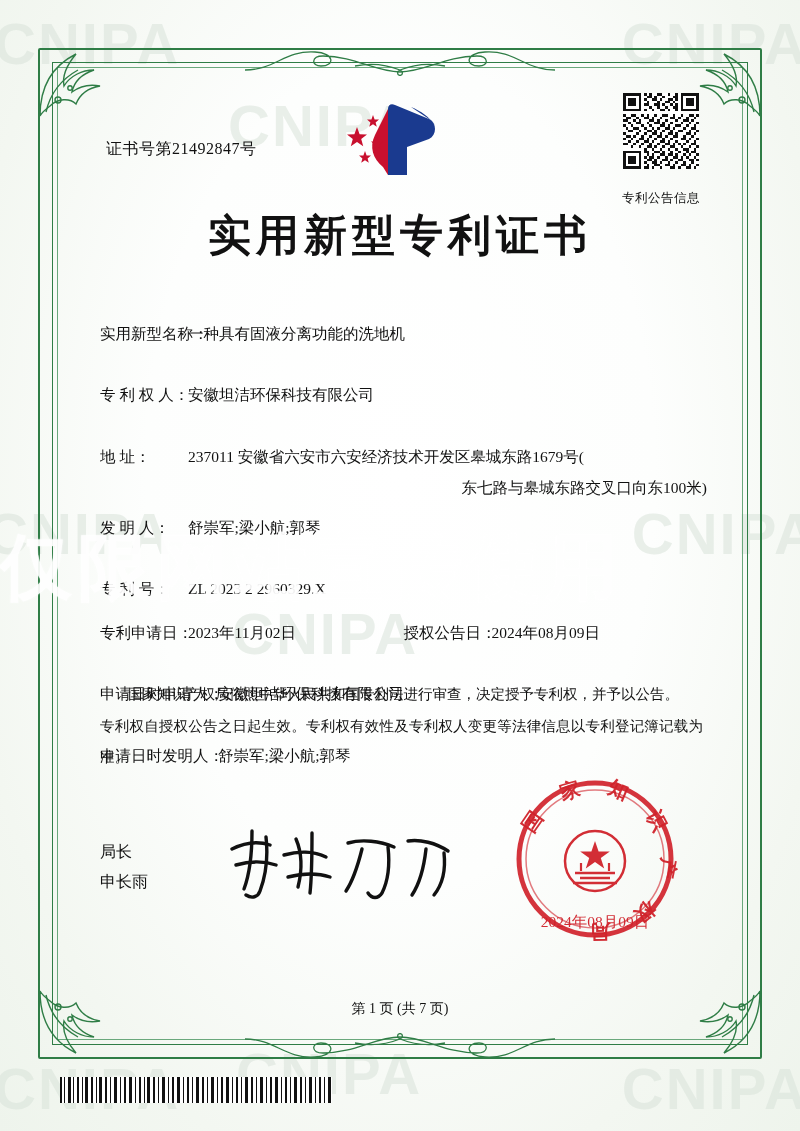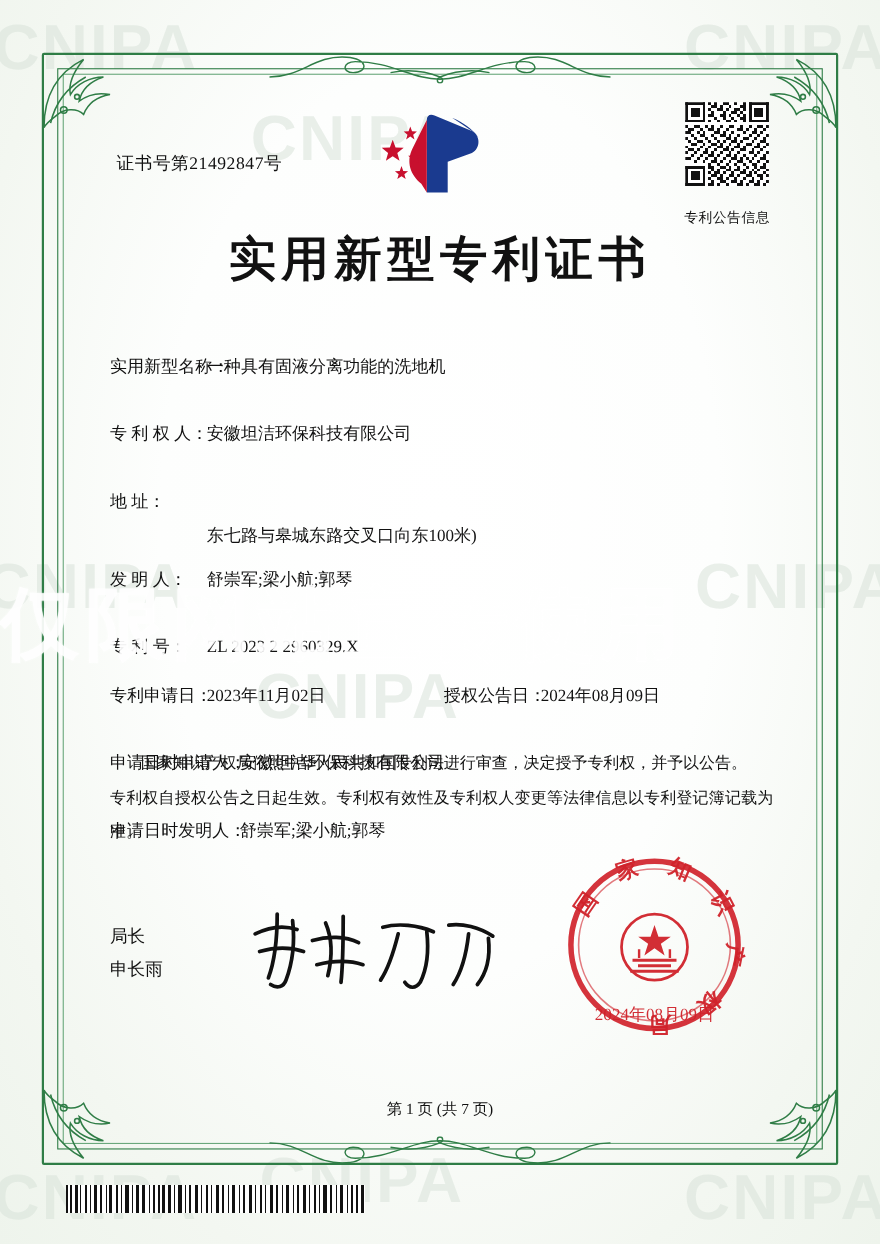--- a/index.html
+++ b/index.html
@@ -490,22 +490,23 @@
 
       <div class="row">
         <div class="lbl">专 利 权 人：</div>
         <div class="val">安徽坦洁环保科技有限公司</div>
       </div>
 
       <div class="gap-lg"></div>
 
       <div class="row" style="margin-bottom:2px;align-items:center;">
         <div class="lbl">地        址：</div>
-      </div>
-      <div class="sub" style="margin-bottom:10px;">东七路与皋城东路交叉口向东100米)</div>
+        <div class="val">237011 安徽省六安市六安经济技术开发区皋城东路1679号(</div>
+      </div>
+      <div class="sub" style="margin-bottom:10px;text-align:right;">东七路与皋城东路交叉口向东100米)</div>
 
       <div class="row">
         <div class="lbl">发  明  人：</div>
         <div class="val">舒崇军;梁小航;郭琴</div>
       </div>
 
       <div class="gap-lg"></div>
 
       <div class="row two">
         <div class="half">

